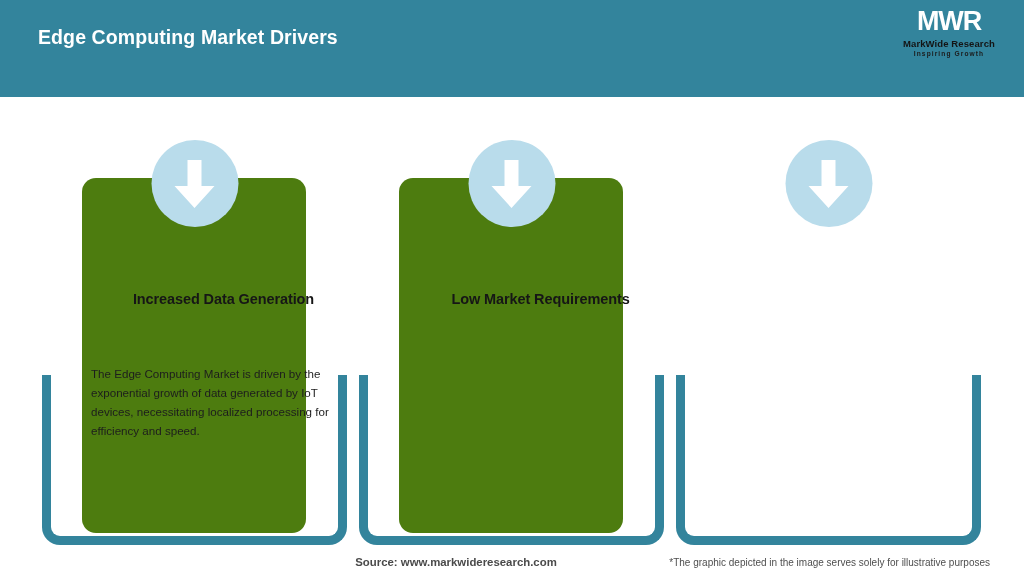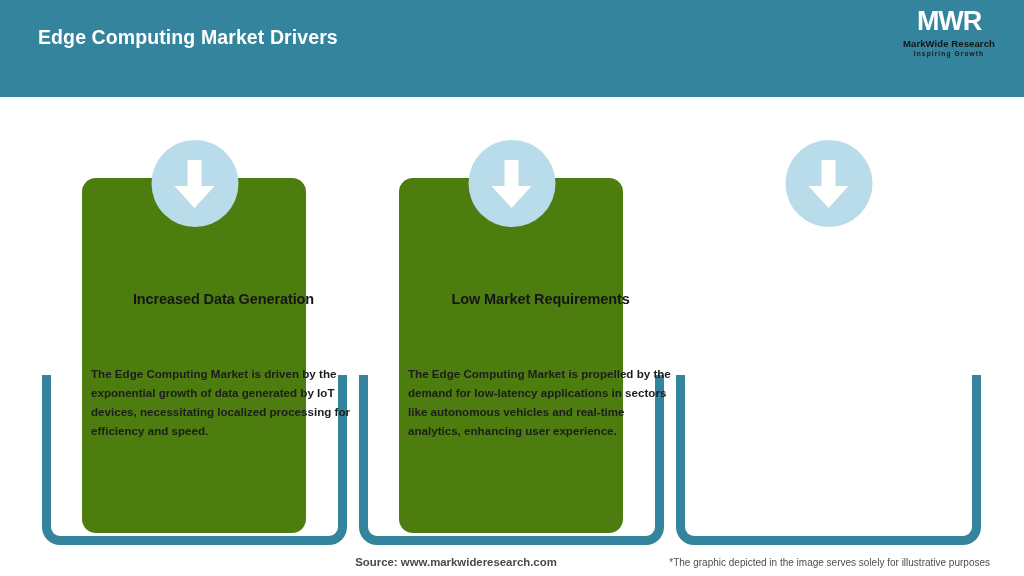--- a/index.html
+++ b/index.html
@@ -151,21 +151,20 @@
   .card-body {
     position: absolute;
     left: 9px;
     top: 186px;
     width: 268px;
     font-size: 11.6px;
     line-height: 19px;
     color: #1d1d1d;
     text-align: left;
     z-index: 4;
-    font-weight: bold;
   }
 
   
   .source {
     position: absolute;
     left: 0;
     top: 556px;
     width: 912px;
     text-align: center;
     font-size: 11.4px;
@@ -206,21 +205,20 @@
       <svg width="44" height="52" viewBox="0 0 44 52" aria-hidden="true">
         <polygon points="15,2 29,2 29,28 42,28 22,50 2,28 15,28" fill="#ffffff"></polygon>
       </svg>
     </div>
   </div>
 
   <div class="card-group g2">
     <div class="card-frame"></div>
     <div class="card">
       <div class="card-title">Low Market Requirements</div>
-      <div class="card-body">The Edge Computing Market is propelled by the demand for low-latency applications in sectors like autonomous vehicles and real-time analytics, enhancing user experience.</div>
     </div>
     <div class="card-icon">
       <svg width="44" height="52" viewBox="0 0 44 52" aria-hidden="true">
         <polygon points="15,2 29,2 29,28 42,28 22,50 2,28 15,28" fill="#ffffff"></polygon>
       </svg>
     </div>
   </div>
 
   <div class="card-group g3">
     <div class="card-frame"></div>

